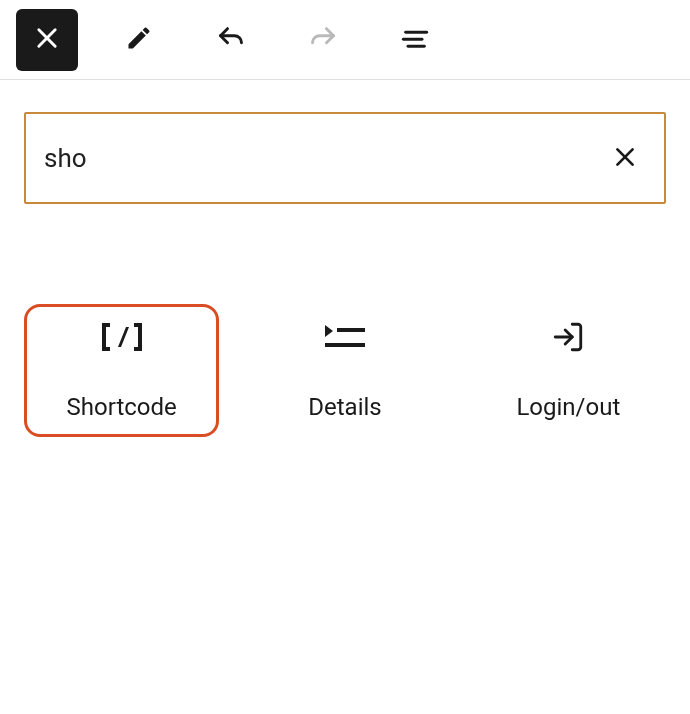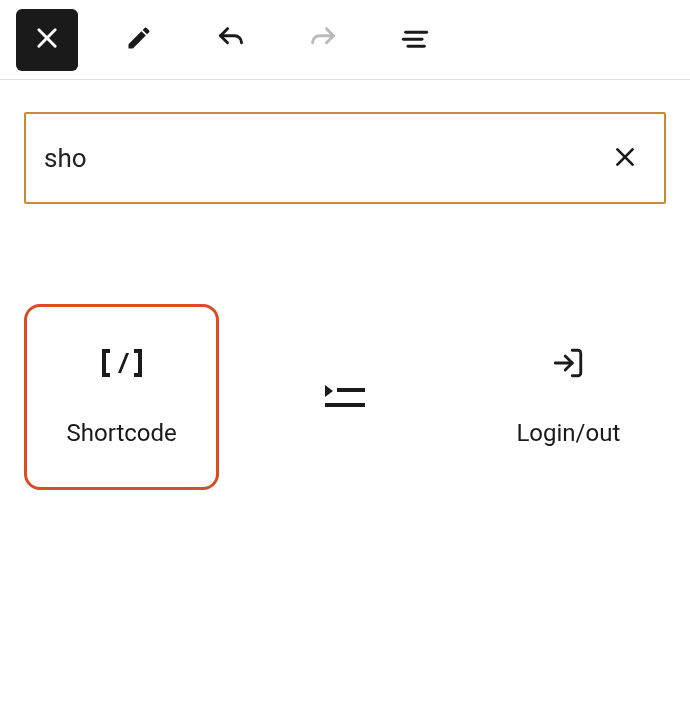--- a/index.html
+++ b/index.html
@@ -71,21 +71,21 @@
       display: grid;
       grid-template-columns: repeat(3, 1fr);
       gap: 30px 28px;
     }
     .block-item {
       display: flex;
       flex-direction: column;
       align-items: center;
       justify-content: center;
       gap: 40px;
-      height: 186px;
+      height: 133px;
       cursor: pointer;
       border-radius: 16px;
     }
     .block-item.selected {
       border: 3px solid #d94d25;
     }
     .block-icon {
       height: 32px;
       display: flex;
       align-items: center;
@@ -170,20 +170,21 @@
     </div>
     <span class="block-label">Shortcode</span>
   </div>
 
   <div class="block-item">
     <div class="block-icon">
       <svg width="40" height="28" viewBox="0 0 40 28" fill="#1a1a1a">
         <path d="M0 2l8 6-8 6V2zm12 3h28v4H12V5zM0 20h40v4H0v-4z"></path>
       </svg>
     </div>
+    <span class="block-label">Details</span>
   </div>
 
 
   <div class="block-item">
     <div class="block-icon">
       <svg width="34" height="34" viewBox="0 0 24 24" fill="none" stroke="#1a1a1a" stroke-width="2" stroke-linecap="round" stroke-linejoin="round">
         <path d="M15 3h4a2 2 0 012 2v14a2 2 0 01-2 2h-4"></path>
         <polyline points="10 17 15 12 10 7"></polyline>
         <line x1="15" y1="12" x2="3" y2="12"></line>
       </svg>

